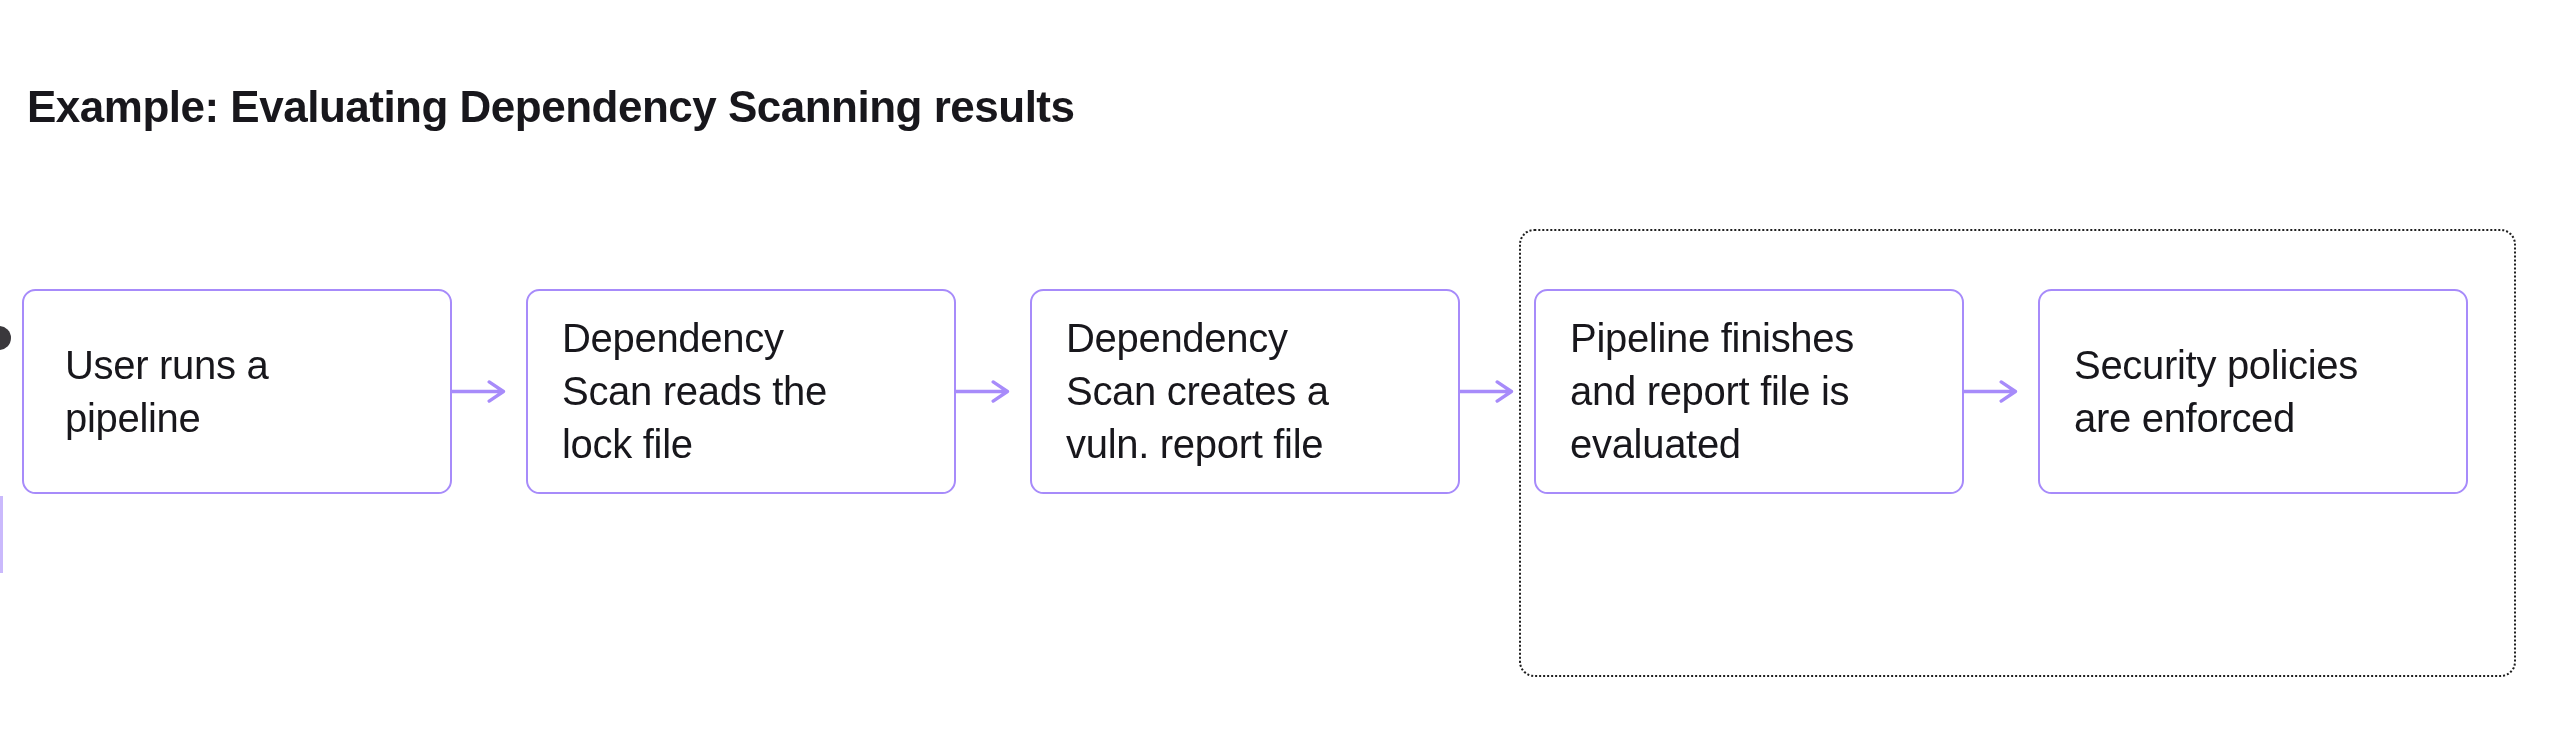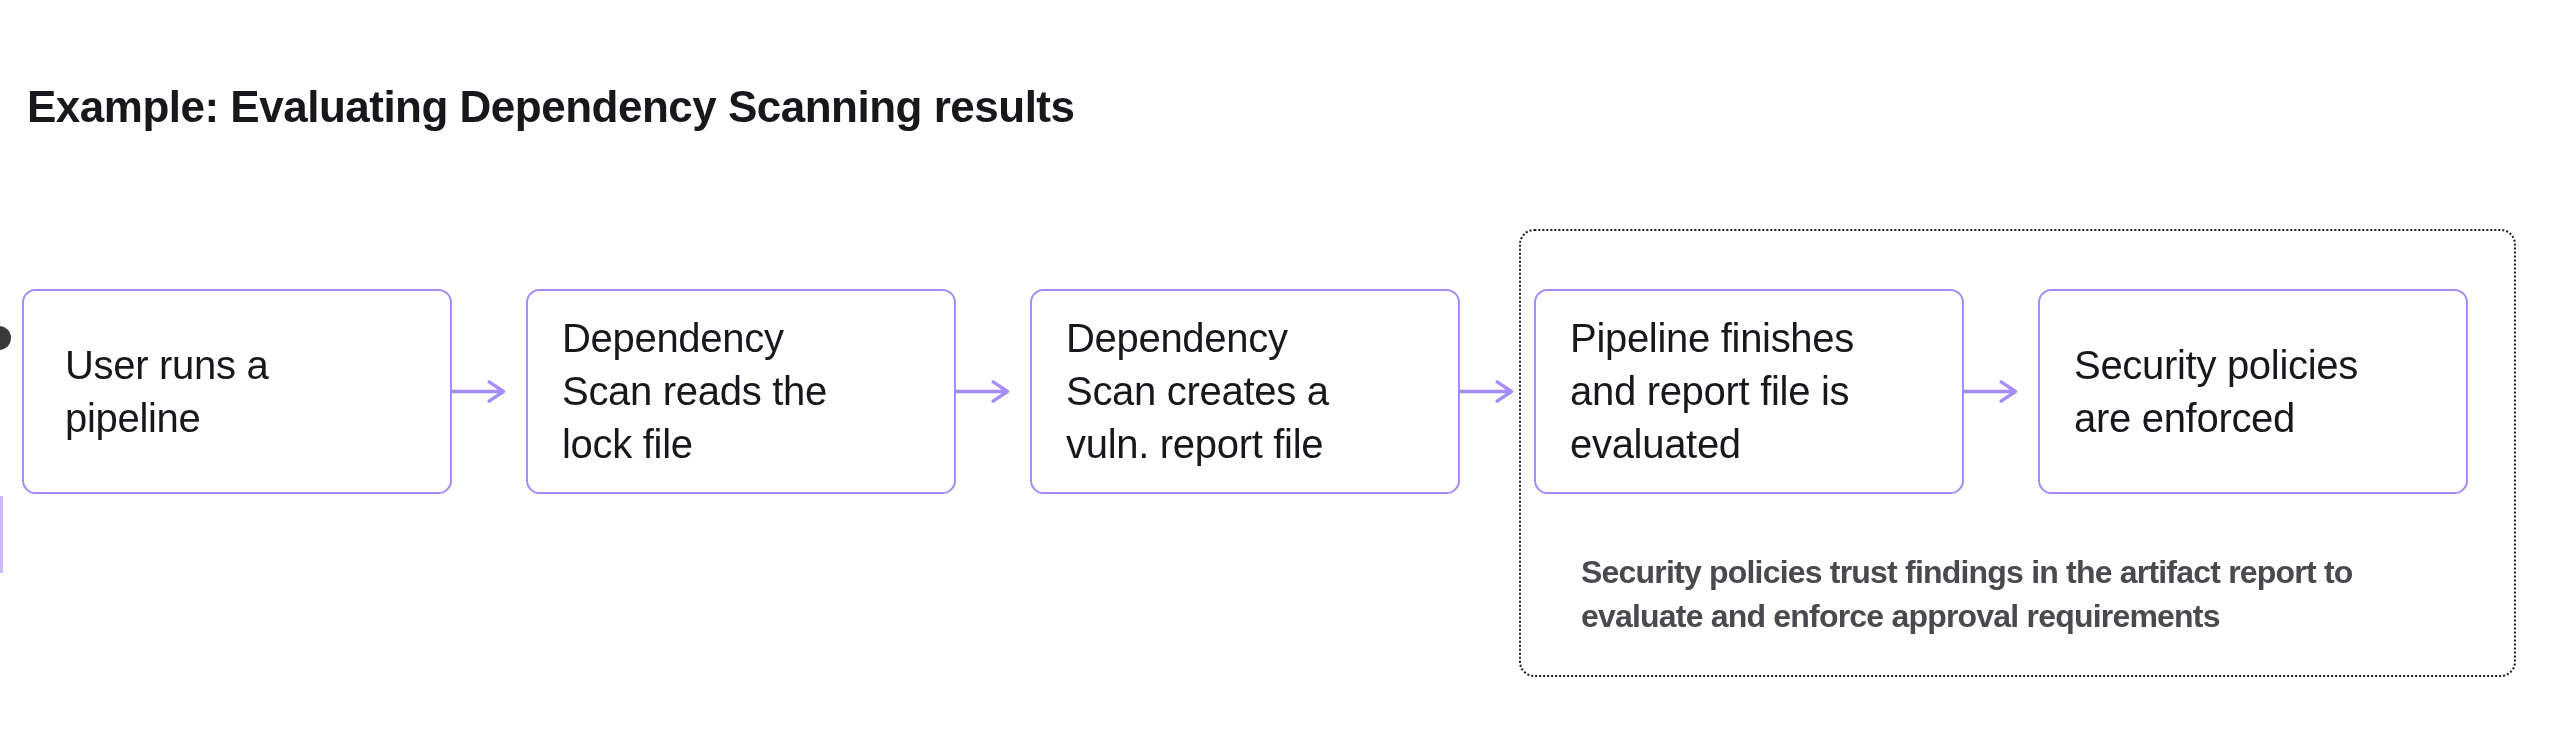--- a/index.html
+++ b/index.html
@@ -107,22 +107,20 @@
 </style>
 </head>
 <body>
 
 <div class="canvas">
 
   <div class="title">Example: Evaluating Dependency Scanning results</div>
 
   <div class="policy-group"></div>
 
-  <p class="policy-note">Security policies trust findings in the artifact report to
-evaluate and enforce approval requirements</p>
 
   <div class="step-box step-1">User runs a
 pipeline</div>
 
   <div class="step-box step-2">Dependency
 Scan reads the
 lock file</div>
 
   <div class="step-box step-3">Dependency
 Scan creates a

